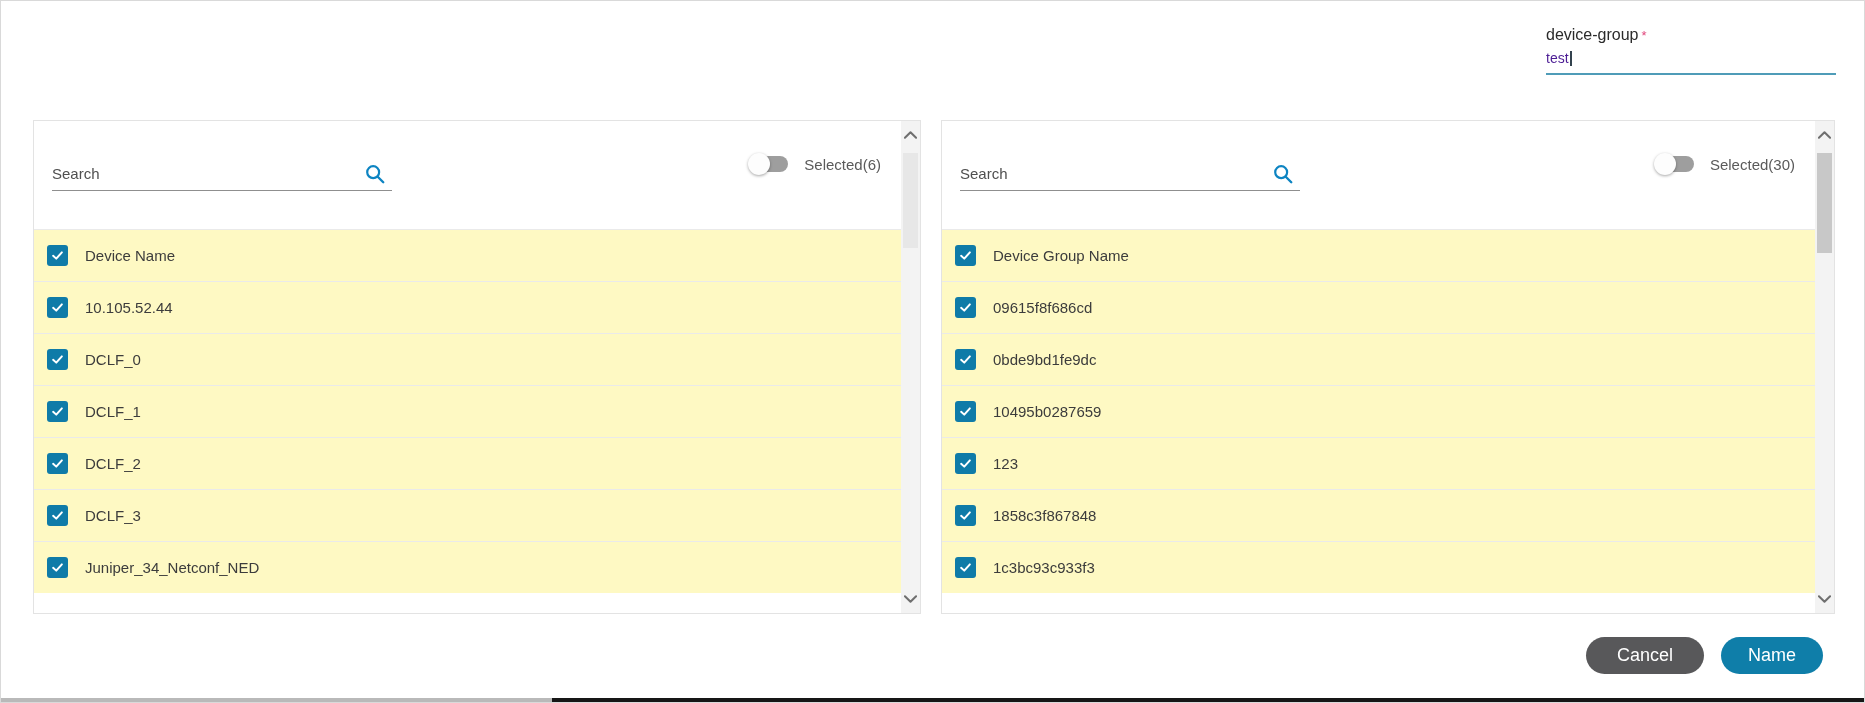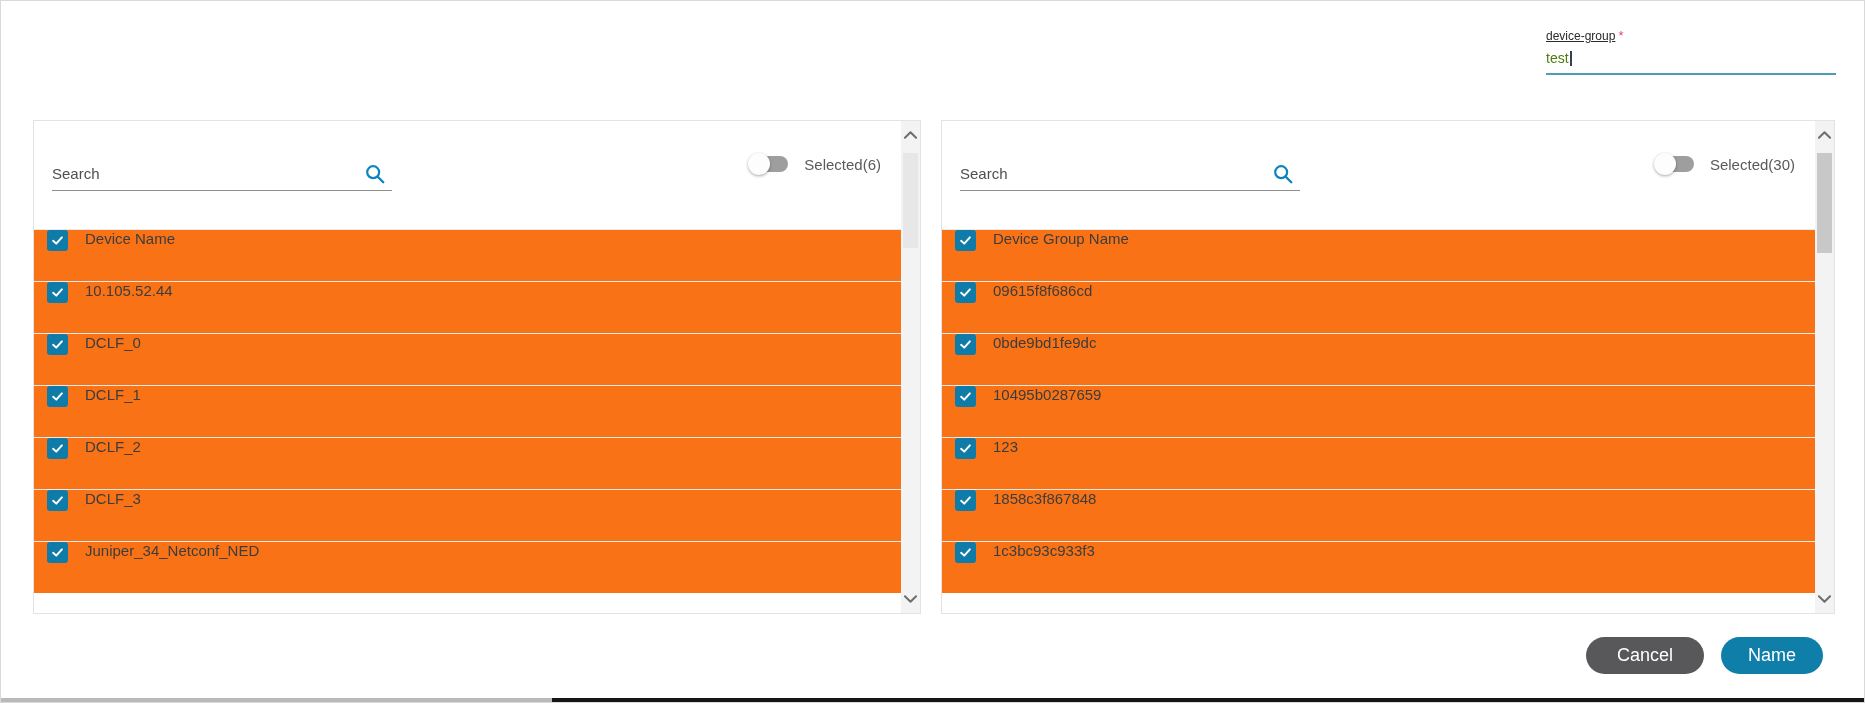--- a/index.html
+++ b/index.html
@@ -2,24 +2,24 @@
 <html><head>
 <meta charset="utf-8">
 <style>
   * { box-sizing: border-box; }
   body { margin:0; font-family:"Liberation Sans", sans-serif; background:#fff; }
   .screen { position:relative; width:1865px; height:703px; background:#fff;
             border:1px solid #d9d9d9; overflow:hidden; }
 
   
   .dg-field { position:absolute; left:1545px; top:25px; width:290px; }
-  .dg-label { font-size:12px; color:#2b2b2b;text-decoration:underline; }
+  .dg-label { font-size:16px; color:#2b2b2b; }
   .dg-star  { color:#e0457b; margin-left:3px; font-size:13px; }
   .dg-value-row { margin-top:4px; height:20px; display:flex; align-items:center;
-                  font-size:14px; color:#4d7c0f; }
+                  font-size:14px; color:#4c1d95; }
   .dg-cursor { display:inline-block; width:2px; height:15px; background:#33424e; margin-left:1px; }
   .dg-underline { margin-top:5px; height:2px; background:#4f9cb8; }
 
   
   .panel { position:absolute; top:119px; height:494px; background:#fff;
            border:1px solid #e3e3e3; overflow:hidden; }
   .panel.left  { left:32px;  width:888px; }
   .panel.right { left:940px; width:894px; }
 
   .search-wrap { position:absolute; top:40px; left:18px; width:340px; height:30px;
@@ -30,21 +30,21 @@
   .search-icon { position:absolute; right:6px; bottom:5px; line-height:0; }
 
   .toggle-group { position:absolute; top:32px; right:39px; height:22px;
                   display:flex; align-items:center; gap:16px; }
   .toggle { position:relative; width:38px; height:16px; border-radius:8px; background:#9e9e9e; }
   .toggle-knob { position:absolute; left:-2px; top:-3px; width:22px; height:22px;
                  border-radius:50%; background:#fdfdfd; box-shadow:0 1px 3px rgba(0,0,0,.35); }
   .toggle-label { font-size:15px; color:#5a5a5a; }
 
   .list { position:absolute; top:108px; left:0; right:19px; }
-  .lrow { display:flex; height:52px; border-top:1px solid #eaeaea; background:#f97316; }
+  .lrow { display:flex; align-items:center; height:52px; border-top:1px solid #eaeaea; background:#fef9c3; }
   .checkbox { flex:0 0 auto; width:21px; height:21px; margin-left:13px; border-radius:3px;
               background:#0f7ba8; display:flex; align-items:center; justify-content:center; }
   .row-label { margin-left:17px; font-size:15px; color:#3c3c3c; white-space:nowrap; }
 
   
   .scrollbar { position:absolute; top:0; right:0; bottom:0; width:19px; background:#f3f3f3; }
   .sb-btn { position:absolute; left:0; width:19px; height:20px;
             display:flex; align-items:center; justify-content:center; }
   .sb-btn.up { top:4px; } .sb-btn.down { bottom:4px; }
   .sb-thumb { position:absolute; left:2px; width:15px; top:32px; }

